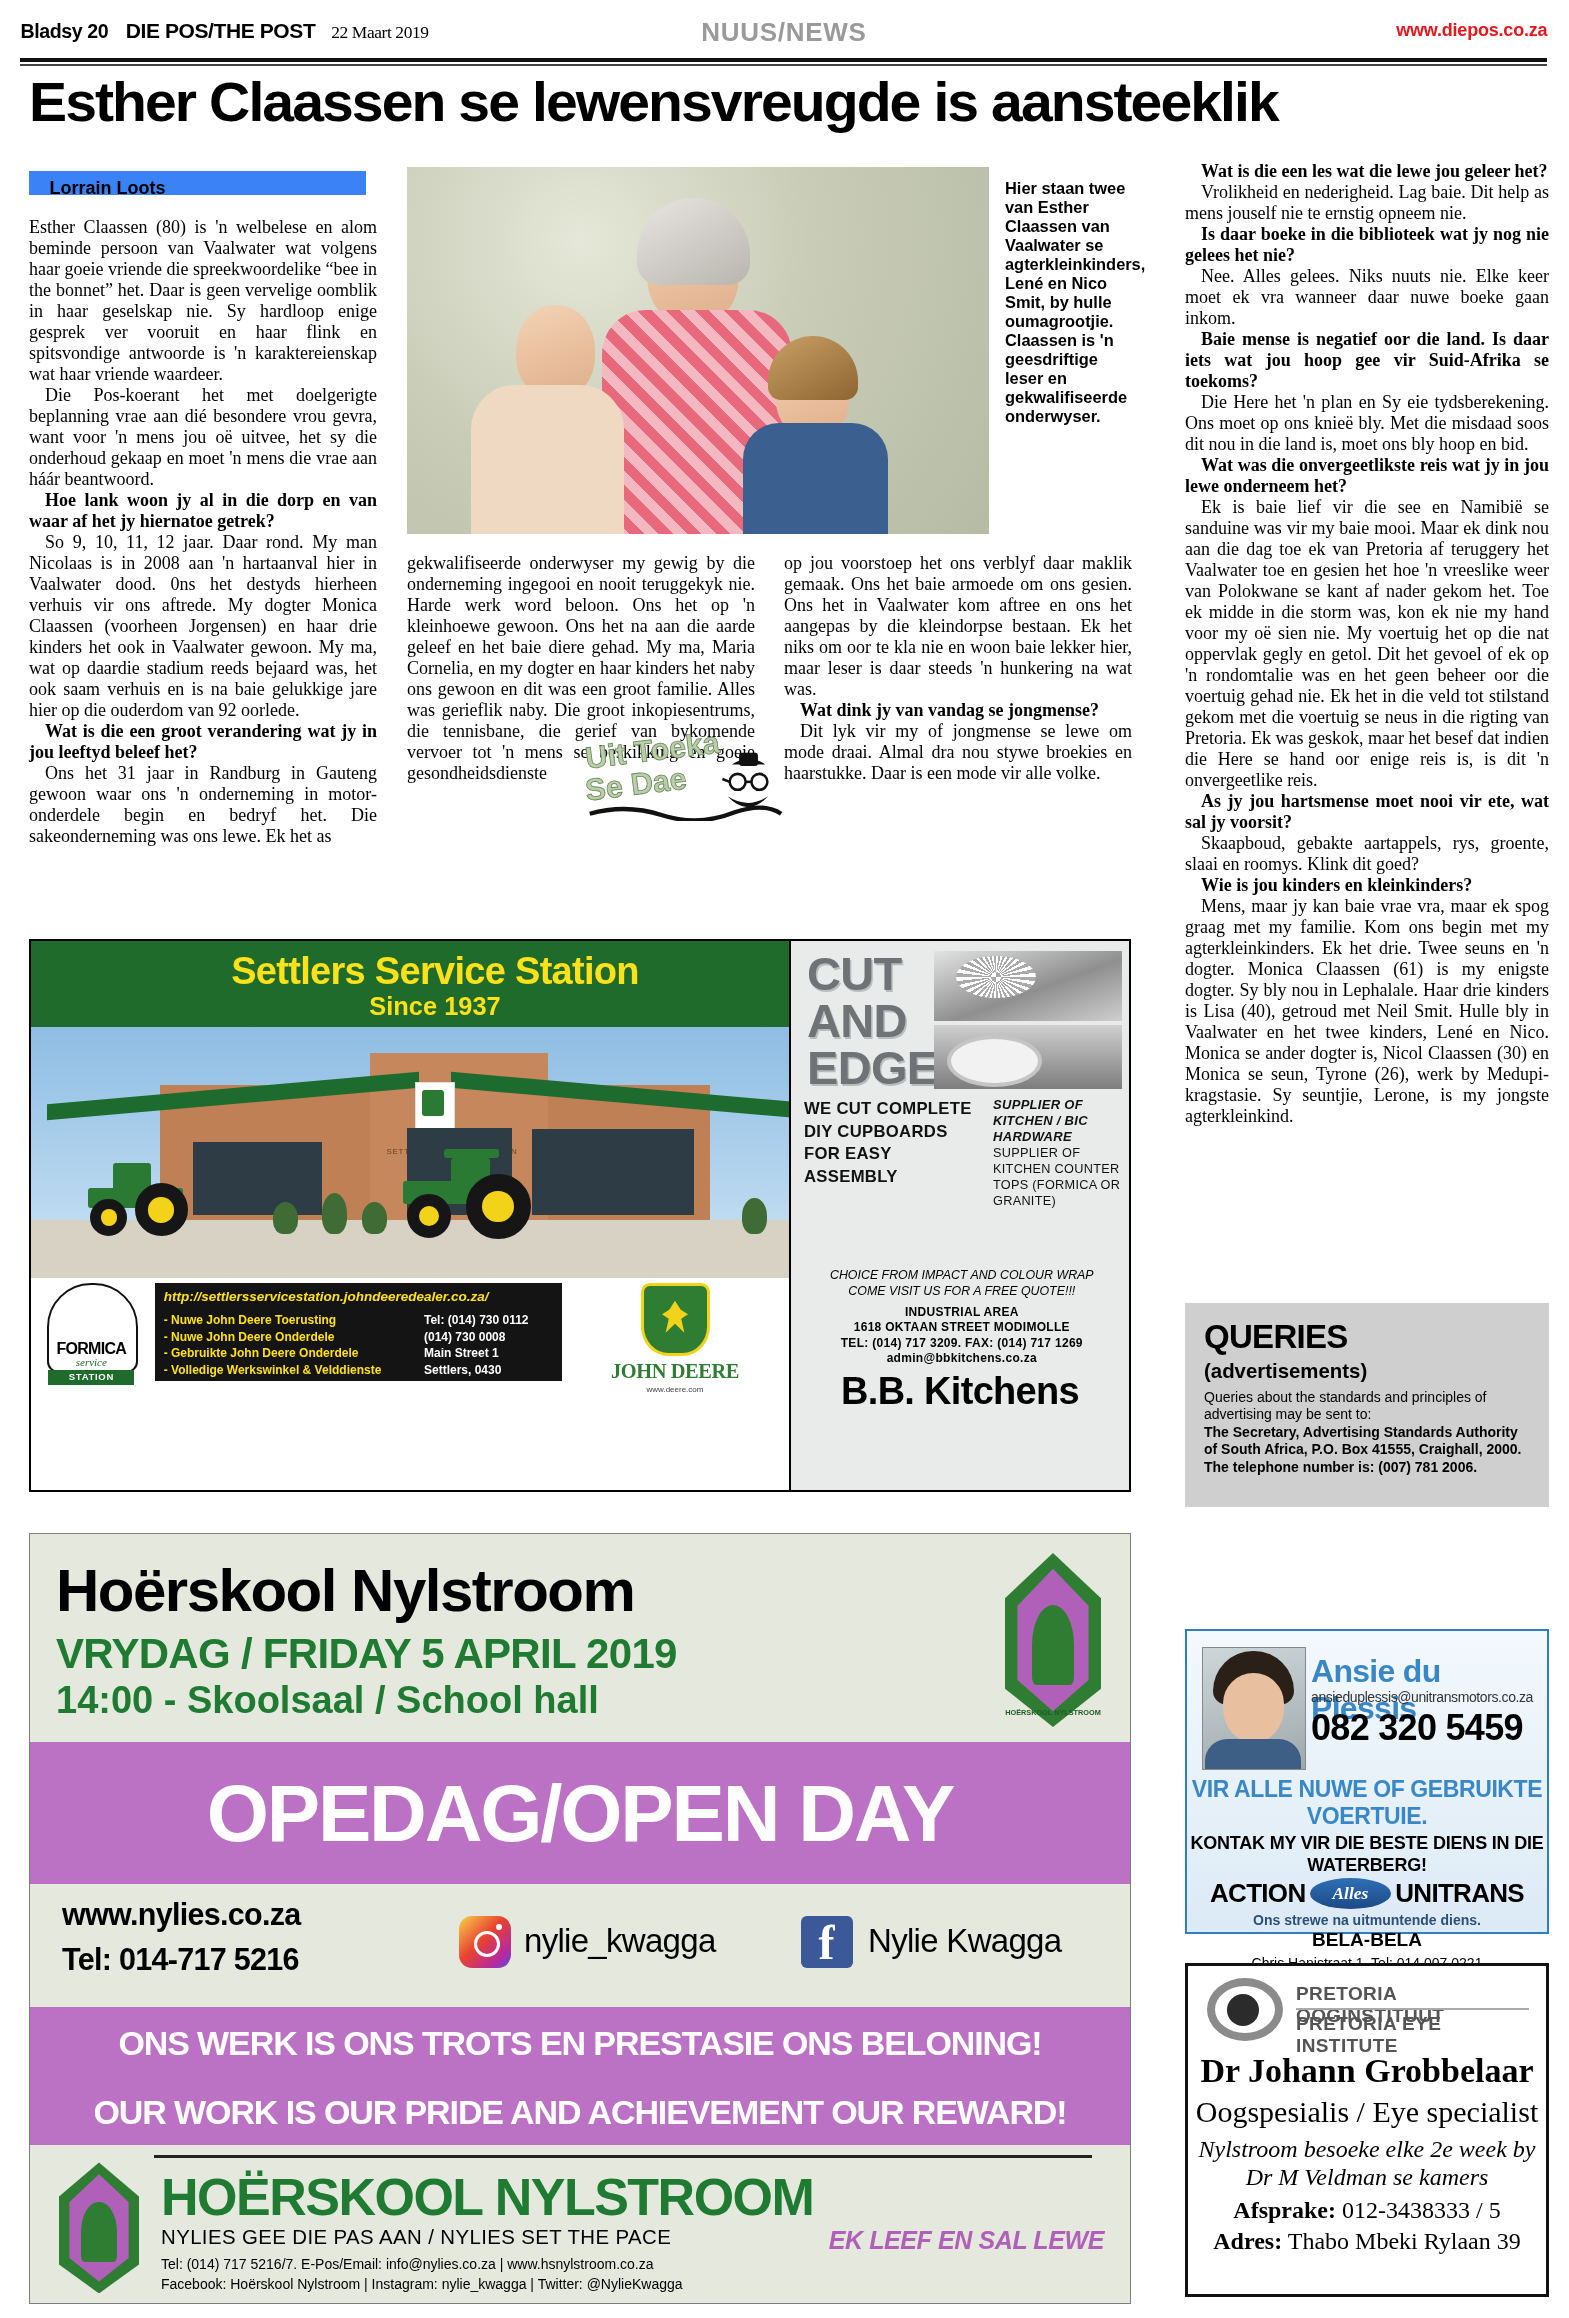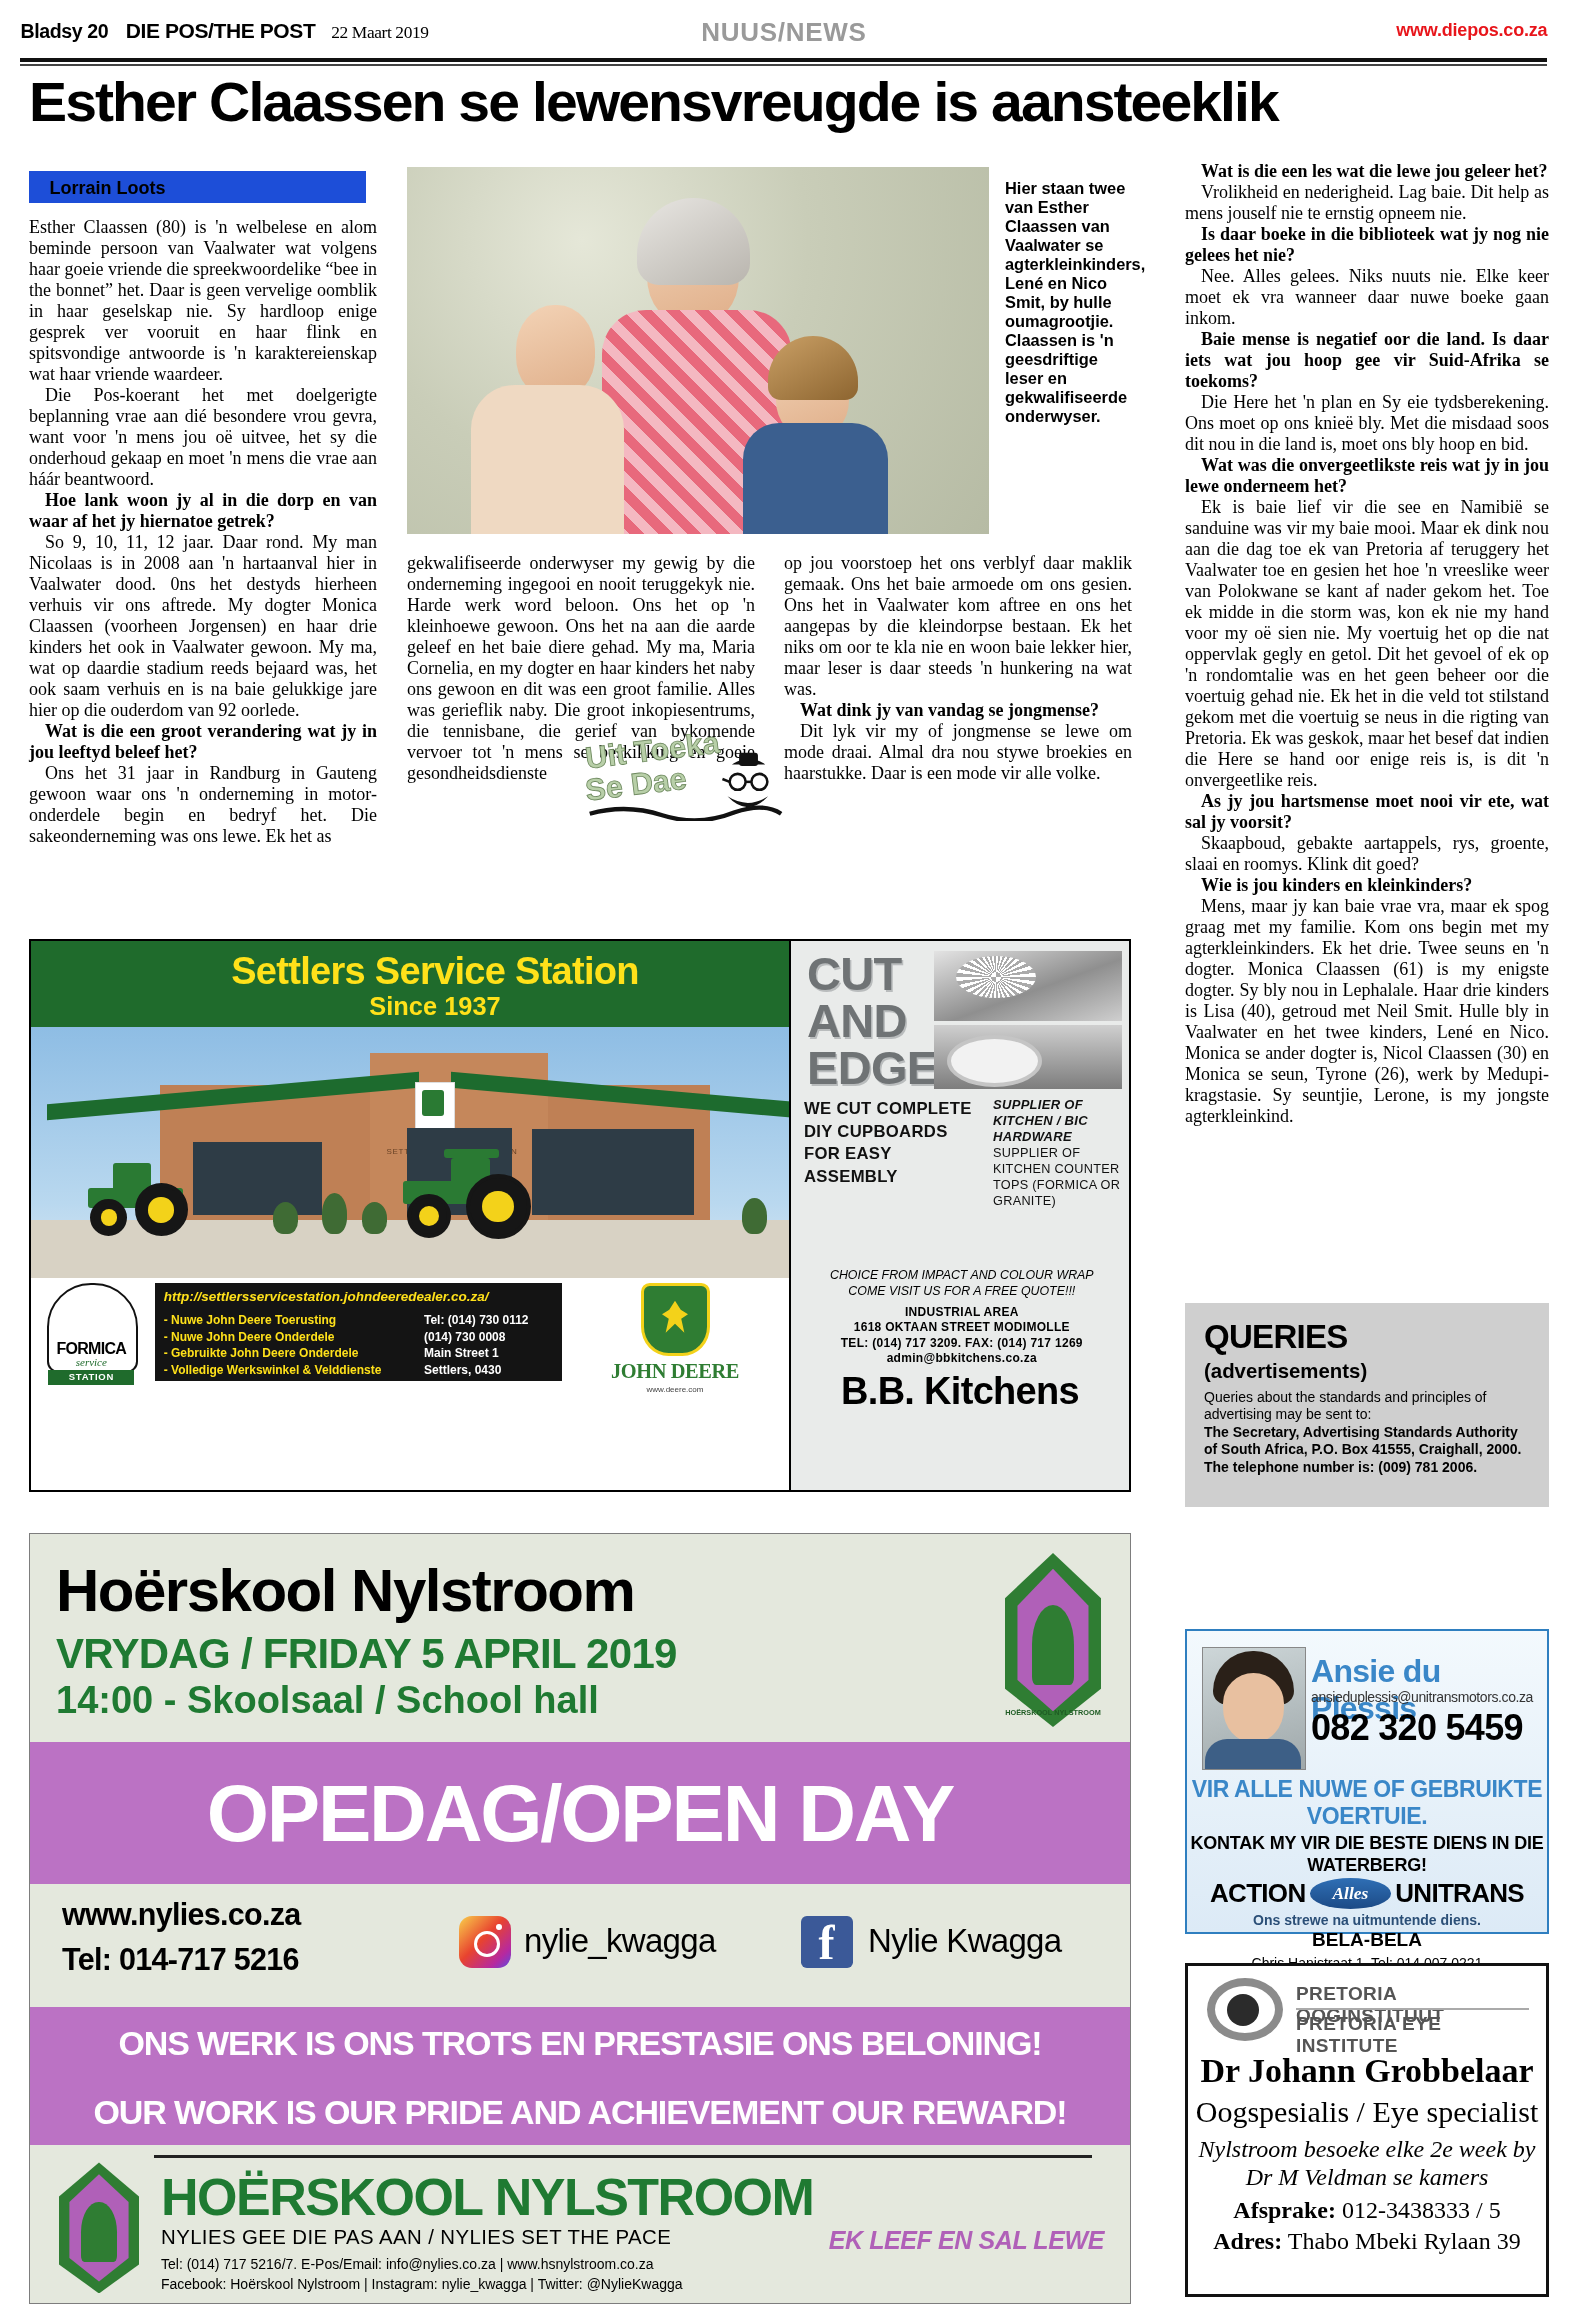--- a/index.html
+++ b/index.html
@@ -14,21 +14,21 @@
   .mh-left .date{font-size:17.4px;font-weight:normal;margin-left:16px;font-family:"Liberation Serif",serif;}
   .mh-center{position:absolute;left:50%;transform:translateX(-50%);top:4.4px;font-family:"Liberation Sans",sans-serif;font-weight:bold;font-size:26px;color:#9a9a9a;letter-spacing:0.7px;}
   .mh-right{position:absolute;right:0;top:7.3px;font-family:"Liberation Sans",sans-serif;font-weight:bold;font-size:18px;color:#e8151b;letter-spacing:-0.2px;}
   .mh-rule{position:absolute;left:20.4px;top:58px;width:1527px;height:3.6px;background:#111;}
   .mh-rule2{position:absolute;left:20.4px;top:64px;width:1527px;height:1.5px;background:#444;}
 
   
   .headline{position:absolute;left:29px;top:70px;width:1520px;font-family:"Liberation Sans",sans-serif;font-weight:bold;font-size:56px;line-height:63px;letter-spacing:-1.9px;transform:scaleX(1.02);transform-origin:left top;white-space:nowrap;}
 
   
-  .byline{position:absolute;left:29px;top:171px;width:337px;height:32px;background:#1d4ed8;}
+  .byline{position:absolute;left:29px;top:171px;width:337px;height:24px;background:#3b82f6;}
   .byline span{display:block;padding:6.5px 0 0 20.4px;font-family:"Liberation Sans",sans-serif;font-weight:bold;font-size:18px;}
 
   .col{position:absolute;font-family:"Liberation Serif",serif;font-size:18px;line-height:21px;text-align:justify;}
   .col p{margin:0;text-indent:16px;}
   .col p.q{font-weight:bold;text-indent:16px;}
   .col p.first{text-indent:0;}
 
   #c1{left:29px;top:217px;width:348px;}
   #c2a{left:407px;top:553px;width:348px;}
   #c3a{left:784px;top:553px;width:348px;}
@@ -353,21 +353,21 @@
     </div>
     <div class="bb-name">B.B. Kitchens</div>
   </div>
 
   <div class="queries">
     <div class="q-title">QUERIES</div>
     <div class="q-sub">(advertisements)</div>
     <div class="q-body">
       <div>Queries about the standards and principles of advertising may be sent to:</div>
       <div style="font-weight:bold">The Secretary, Advertising Standards Authority of South Africa, P.O. Box 41555, Craighall, 2000.</div>
-      <div style="font-weight:bold">The telephone number is: (009) 781 2006.</div>
+      <div style="font-weight:bold">The telephone number is: (007) 781 2006.</div>
     </div>
   </div>
 
   <div class="ad-nyl">
     <div class="nyl-title">Hoërskool Nylstroom</div>
     <div class="nyl-date">VRYDAG / FRIDAY 5 APRIL 2019</div>
     <div class="nyl-time">14:00 - Skoolsaal / School hall</div>
 
     <div class="nyl-crest">
       <div class="crest-shape"></div>

